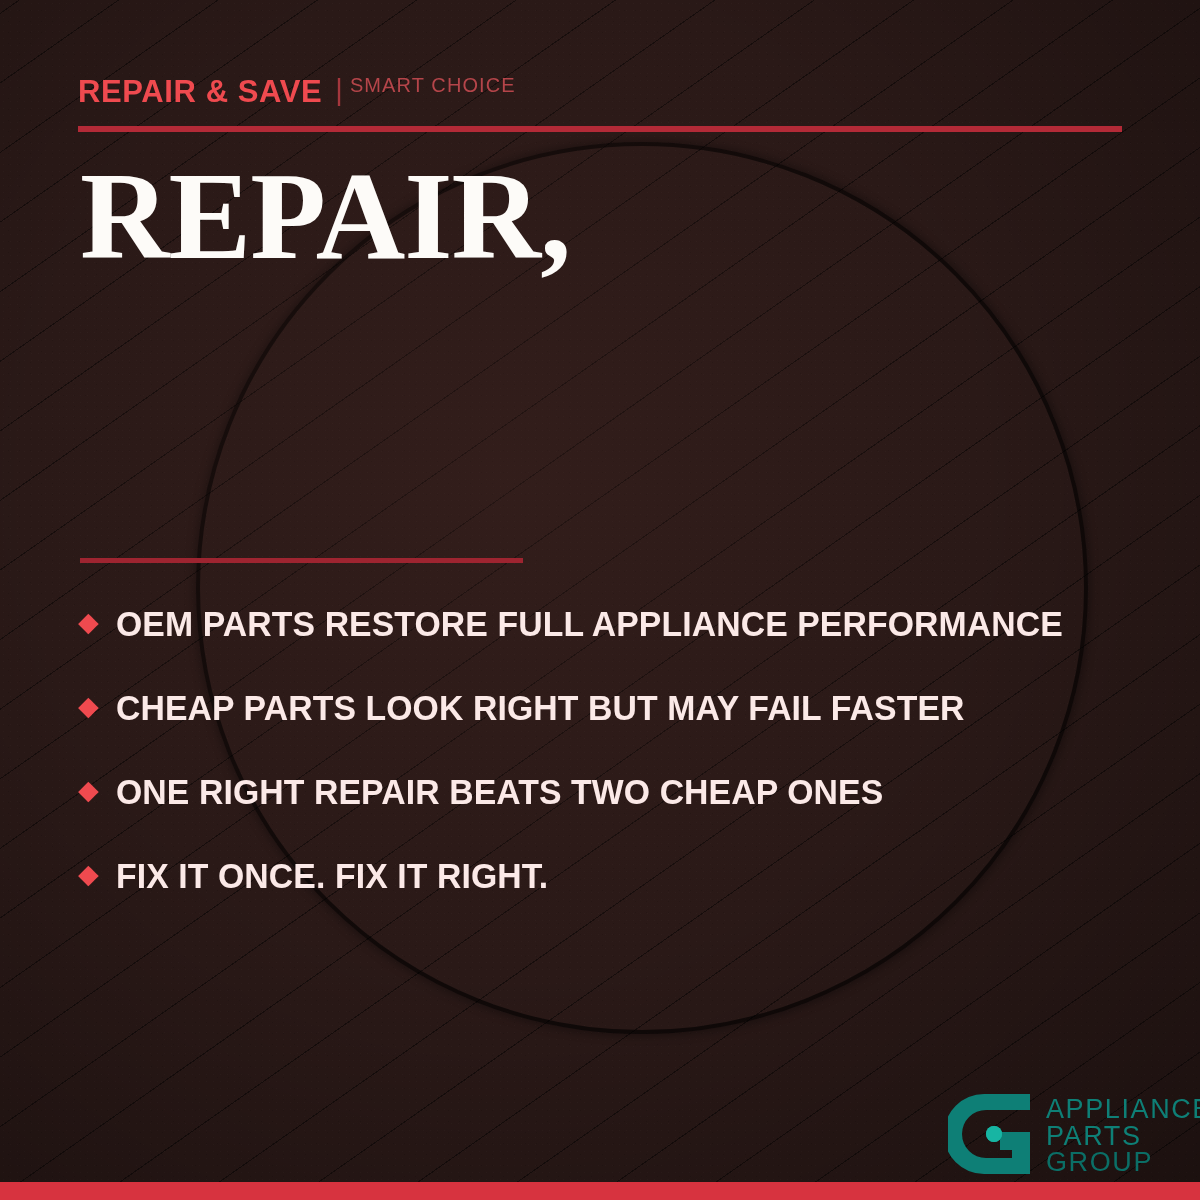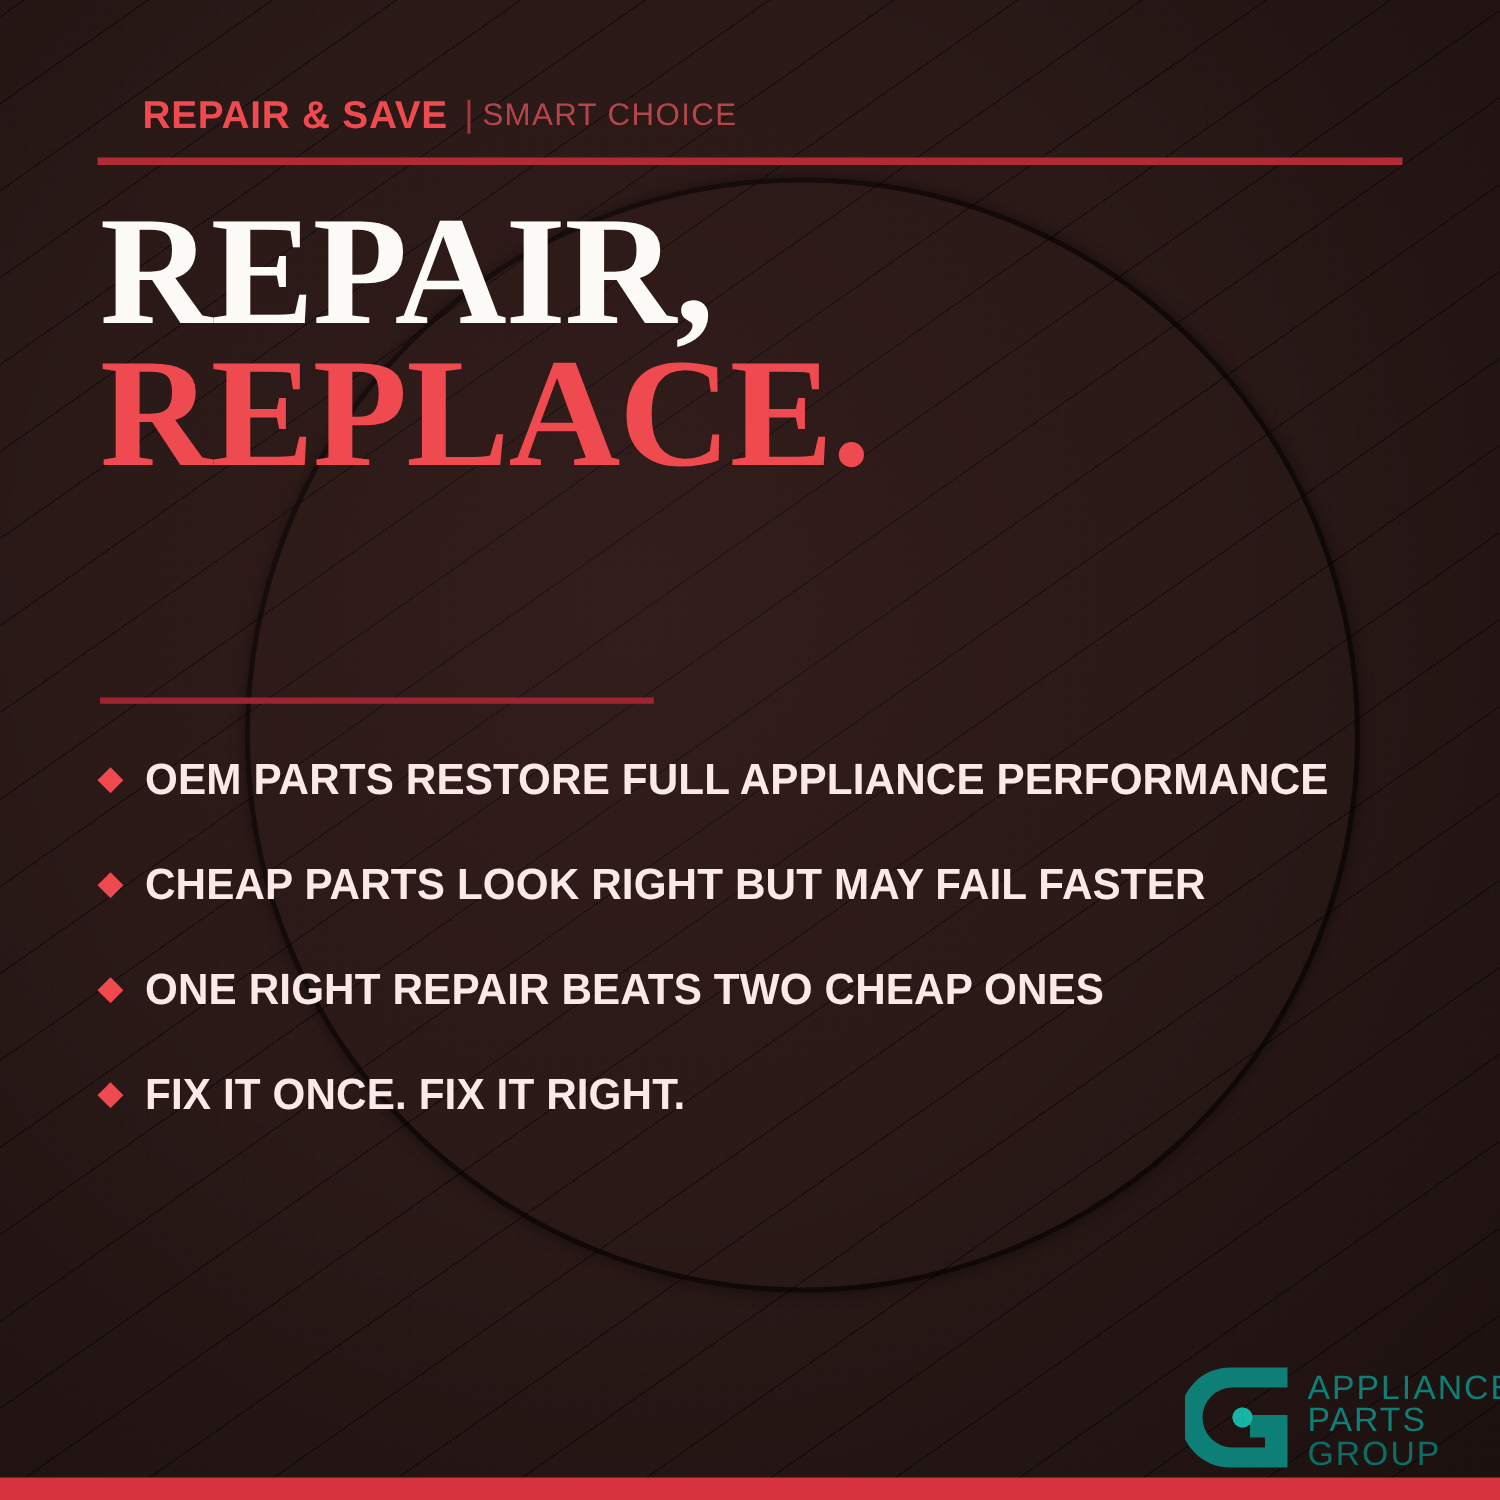--- a/index.html
+++ b/index.html
@@ -68,38 +68,37 @@
     height: 18px;
     background: #d7333f;
   }
 
   
   .eyebrow {
     position: absolute;
     left: 78px;
     top: 74px;
     display: flex;
-    align-items: center;
+    align-items: flex-start;
     white-space: nowrap;
-    margin-left: 36px;
   }
   .eyebrow-main {
     font-size: 31px;
     font-weight: bold;
     color: #ef4a4f;
     letter-spacing: 0.6px;
   }
   .eyebrow-div {
     font-size: 29px;
     font-weight: normal;
     color: #a5373d;
     margin: 0 7px 0 13px;
   }
   .eyebrow-sub {
-    font-size: 25px;
+    font-size: 20px;
     font-weight: normal;
     color: #b5454a;
     letter-spacing: 1.1px;
   }
   .rule-top {
     position: absolute;
     left: 78px;
     top: 126px;
     width: 1044px;
     height: 6px;
@@ -199,21 +198,20 @@
 
   <div class="eyebrow">
     <span class="eyebrow-main">REPAIR &amp; SAVE</span>
     <span class="eyebrow-div">|</span>
     <span class="eyebrow-sub">SMART CHOICE</span>
   </div>
   <div class="rule-top"></div>
 
   <div class="headline">
     <span class="hl-line hl-white">REPAIR,</span>
-    <span class="hl-line hl-red">REPLACE.</span>
   </div>
 
   <div class="rule-mid"></div>
 
   <div class="bullets">
     <div class="bullet-row">
       <span class="bullet-mark">◆</span>
       <span class="bullet-text">OEM PARTS RESTORE FULL APPLIANCE PERFORMANCE</span>
     </div>
     <div class="bullet-row">

